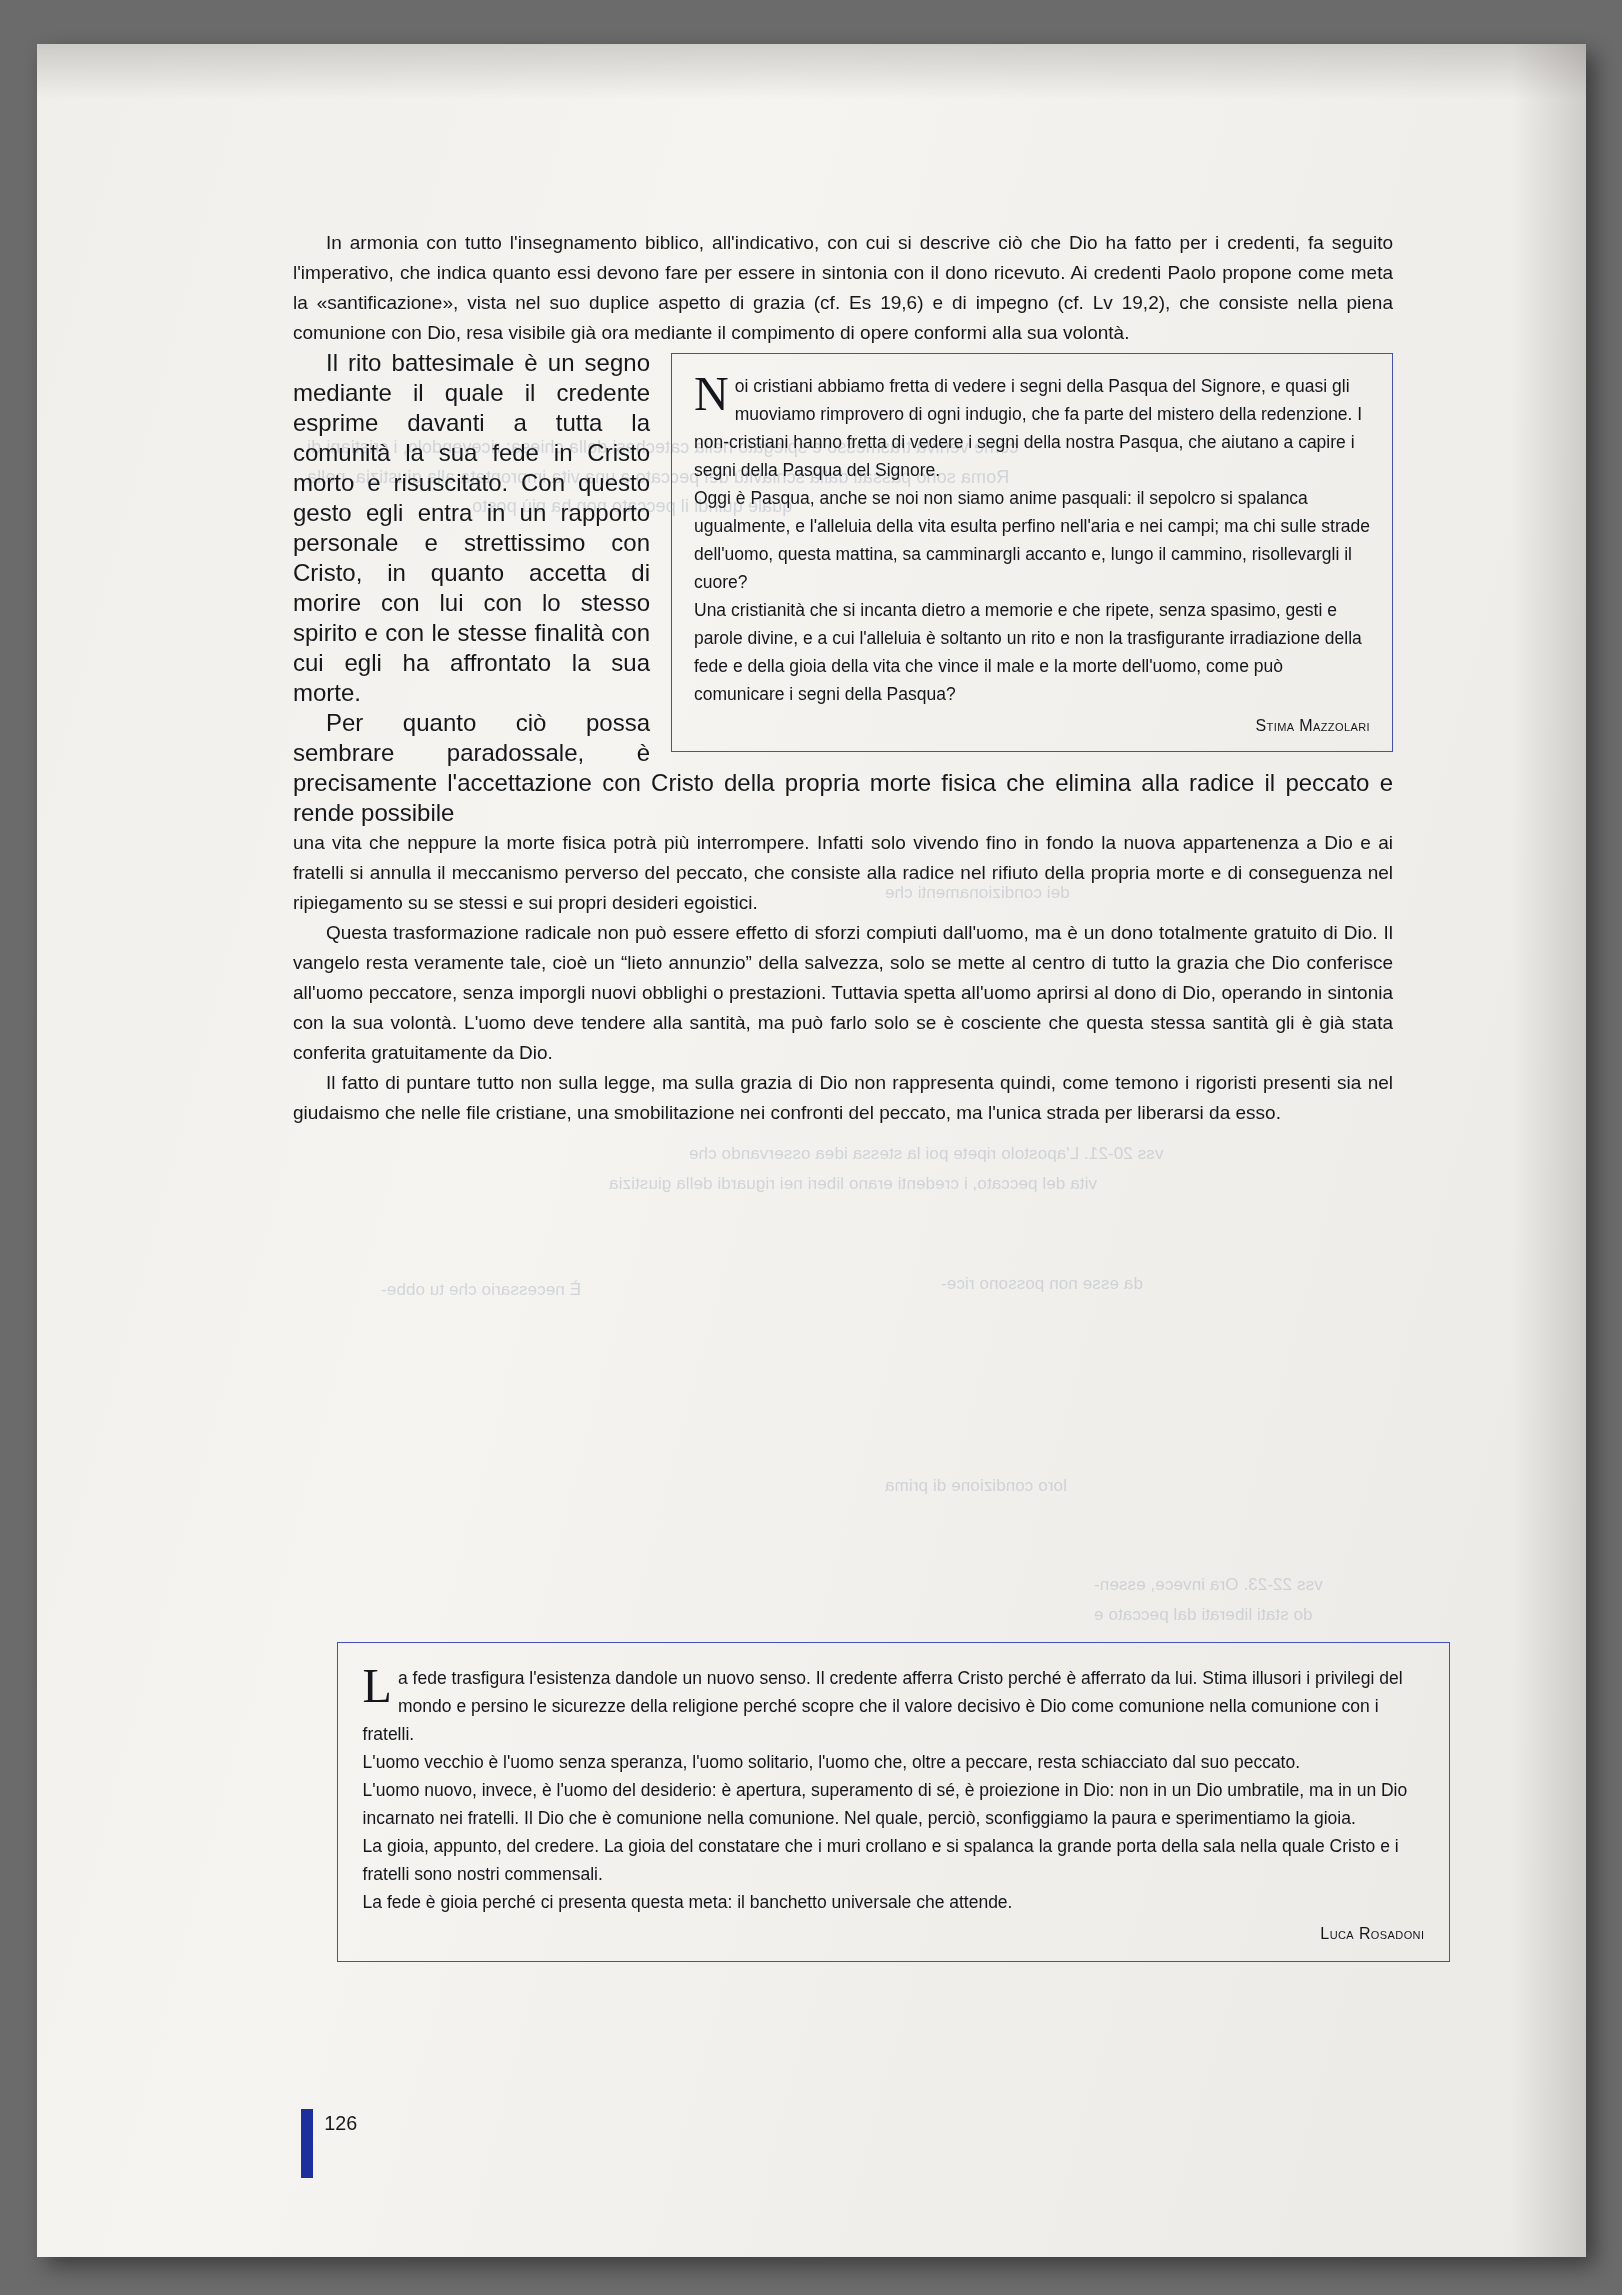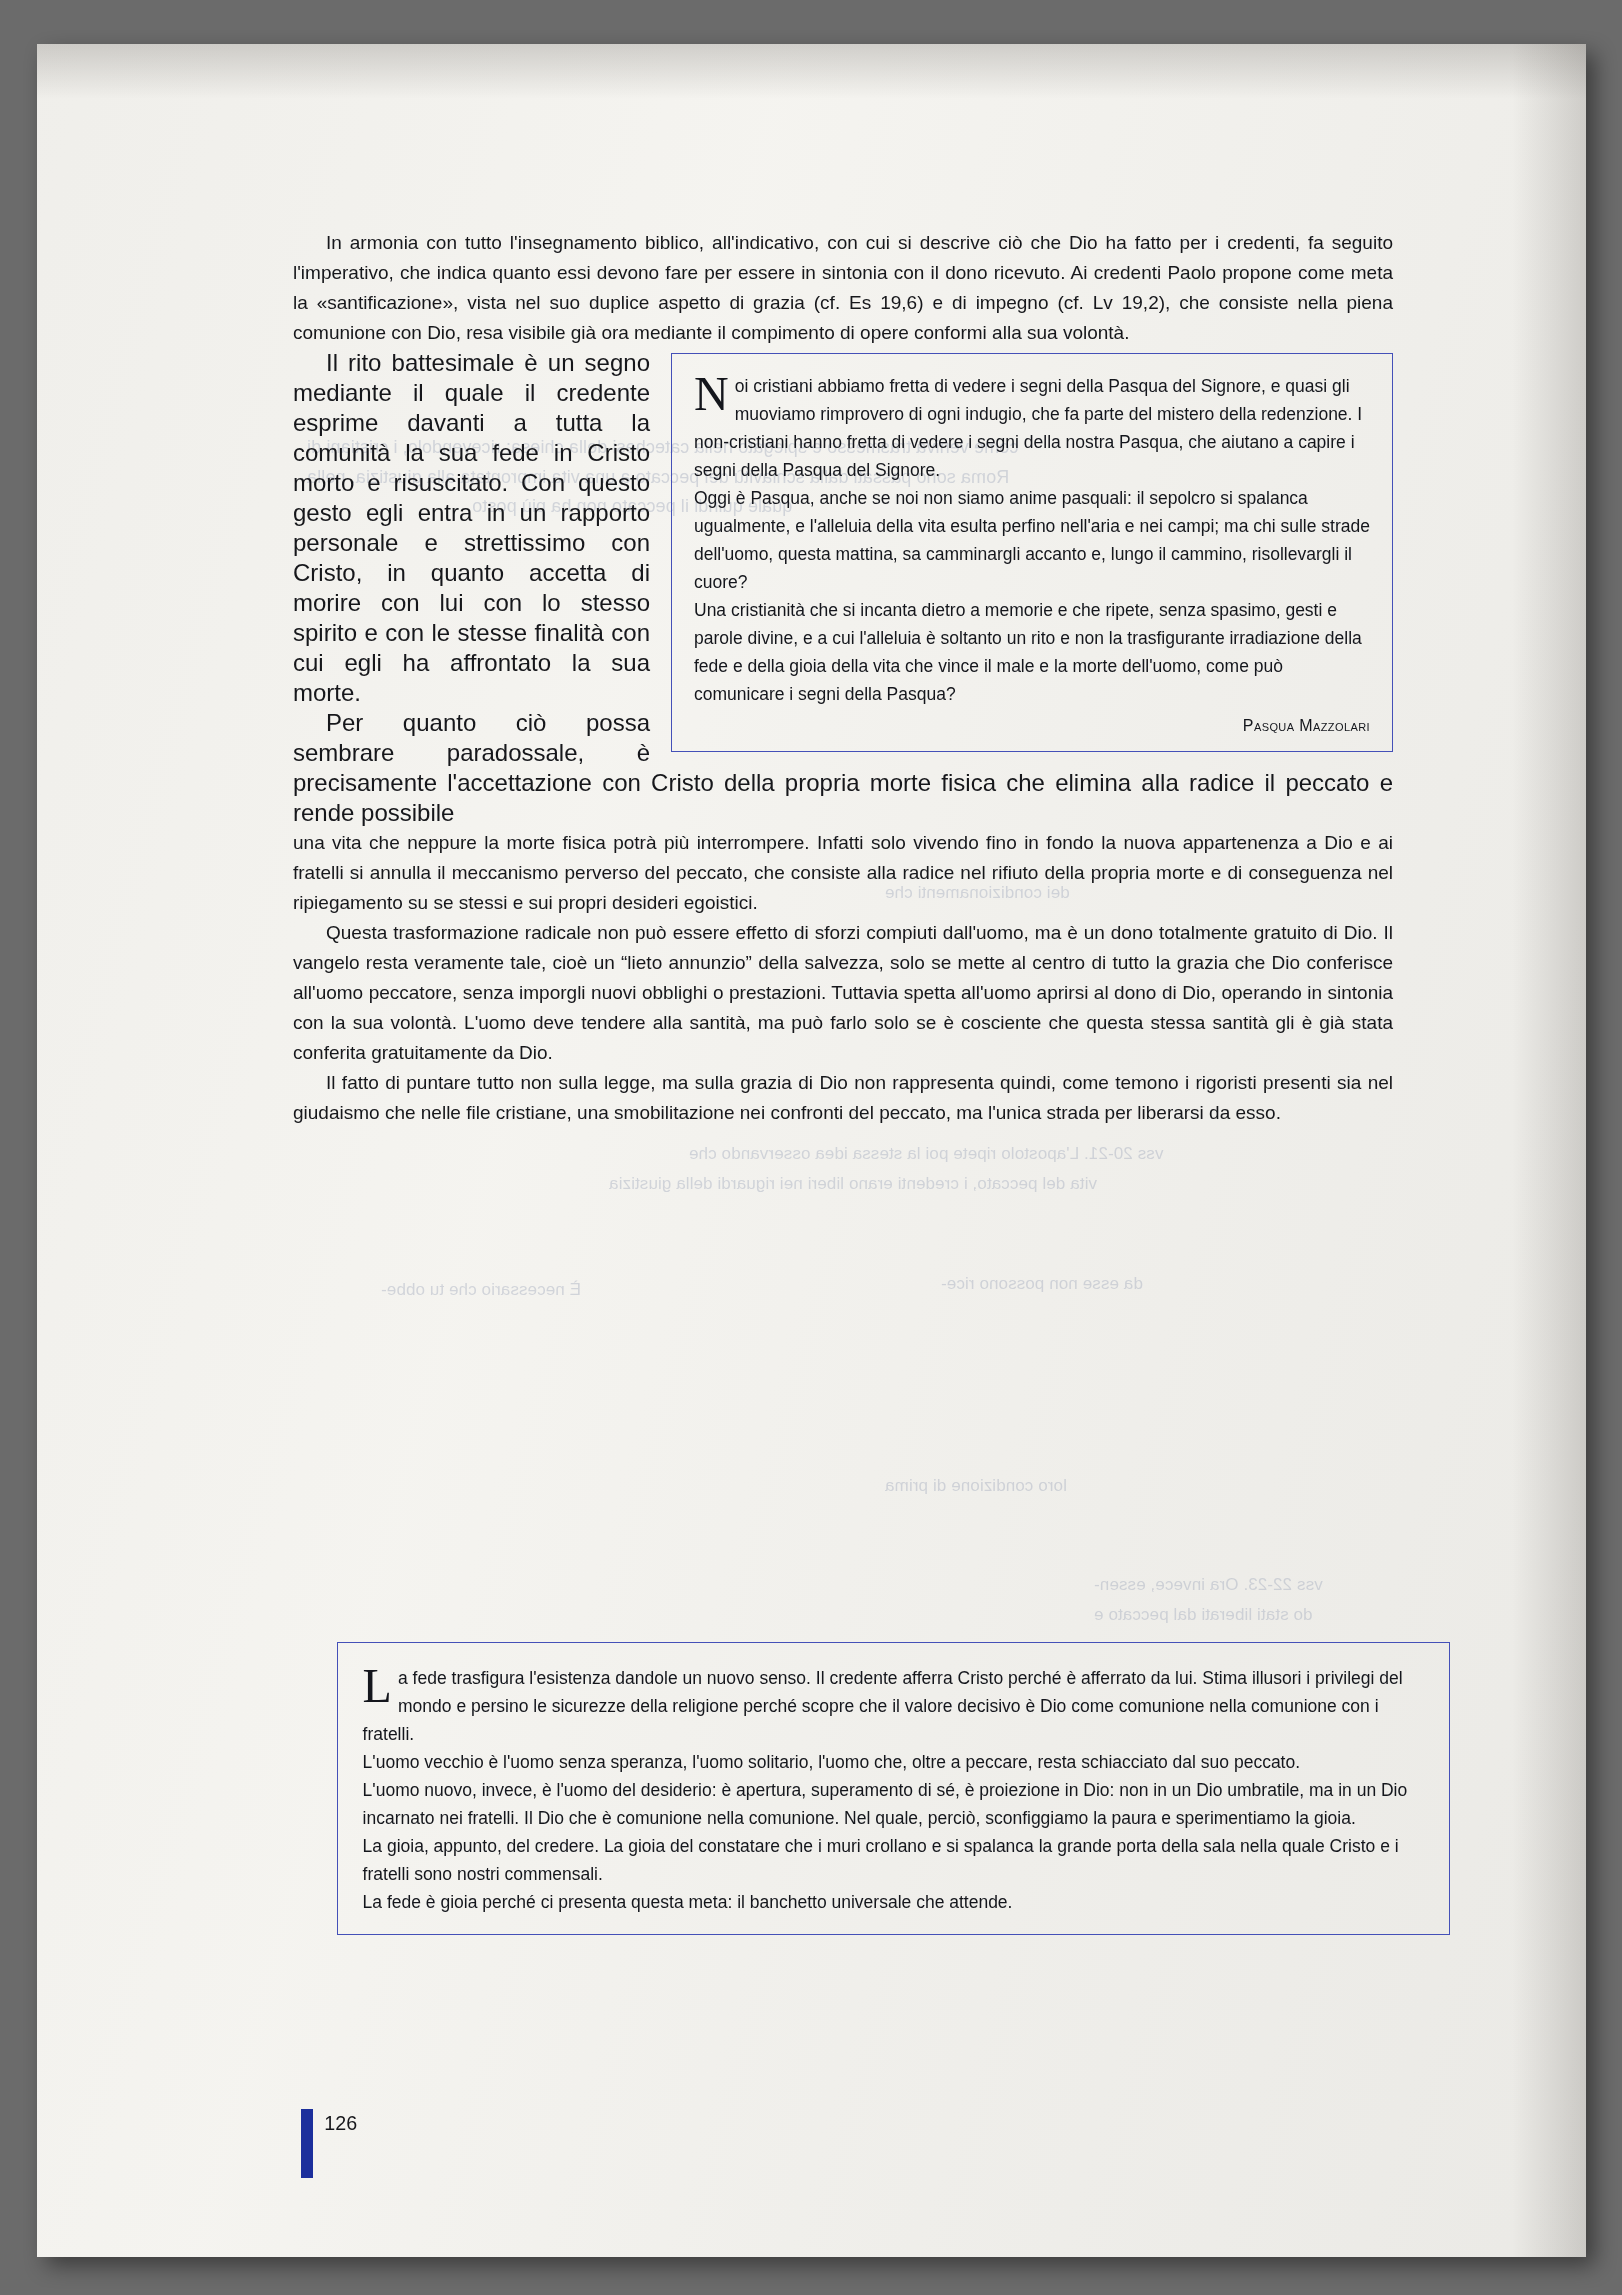--- a/index.html
+++ b/index.html
@@ -211,21 +211,21 @@
 
         <div class="float-box">
           <div class="quote-box">
             <div class="quote-text">
               <p class="dropcap-para">
                 <span class="dropcap">N</span><span>oi cristiani abbiamo fretta di vedere i segni della Pasqua del Signore, e quasi gli muoviamo rimprovero di ogni indugio, che fa parte del mistero della redenzione. I non-cristiani hanno fretta di vedere i segni della nostra Pasqua, che aiutano a capire i segni della Pasqua del Signore.</span>
               </p>
               <p>Oggi è Pasqua, anche se noi non siamo anime pasquali: il sepolcro si spalanca ugualmente, e l'alleluia della vita esulta perfino nell'aria e nei campi; ma chi sulle strade dell'uomo, questa mattina, sa camminargli accanto e, lungo il cammino, risollevargli il cuore?</p>
               <p>Una cristianità che si incanta dietro a memorie e che ripete, senza spasimo, gesti e parole divine, e a cui l'alleluia è soltanto un rito e non la trasfigurante irradiazione della fede e della gioia della vita che vince il male e la morte dell'uomo, come può comunicare i segni della Pasqua?</p>
             </div>
-            <div class="attrib">Pasqua Mazzolari</div>
+            <div class="attrib">Stima Mazzolari</div>
           </div>
         </div>
 
         <div class="narrow-col">
           <p>Il rito battesimale è un segno mediante il quale il credente esprime davanti a tutta la comunità la sua fede in Cristo morto e risuscitato. Con questo gesto egli entra in un rapporto personale e strettissimo con Cristo, in quanto accetta di morire con lui con lo stesso spirito e con le stesse finalità con cui egli ha affrontato la sua morte.</p>
           <p>Per quanto ciò possa sembrare paradossale, è precisamente l'accettazione con Cristo della propria morte fisica che elimina alla radice il peccato e rende possibile</p>
         </div>
 
         <div style="clear:both;"></div>
       </div>
@@ -238,20 +238,21 @@
     <div class="quote-box-2">
       <div class="quote-text">
         <p class="dropcap-para">
           <span class="dropcap">L</span><span>a fede trasfigura l'esistenza dandole un nuovo senso. Il credente afferra Cristo perché è afferrato da lui. Stima illusori i privilegi del mondo e persino le sicurezze della religione perché scopre che il valore decisivo è Dio come comunione nella comunione con i fratelli.</span>
         </p>
         <p>L'uomo vecchio è l'uomo senza speranza, l'uomo solitario, l'uomo che, oltre a peccare, resta schiacciato dal suo peccato.</p>
         <p>L'uomo nuovo, invece, è l'uomo del desiderio: è apertura, superamento di sé, è proiezione in Dio: non in un Dio umbratile, ma in un Dio incarnato nei fratelli. Il Dio che è comunione nella comunione. Nel quale, perciò, sconfiggiamo la paura e sperimentiamo la gioia.</p>
         <p>La gioia, appunto, del credere. La gioia del constatare che i muri crollano e si spalanca la grande porta della sala nella quale Cristo e i fratelli sono nostri commensali.</p>
         <p>La fede è gioia perché ci presenta questa meta: il banchetto universale che attende.</p>
       </div>
+      <div class="attrib">Luca Rosadoni</div>
     </div>
 
     <div class="folio">
       <div class="folio-bar"></div>
       <div class="folio-num">126</div>
     </div>
 
   </div>
 </div>
 

